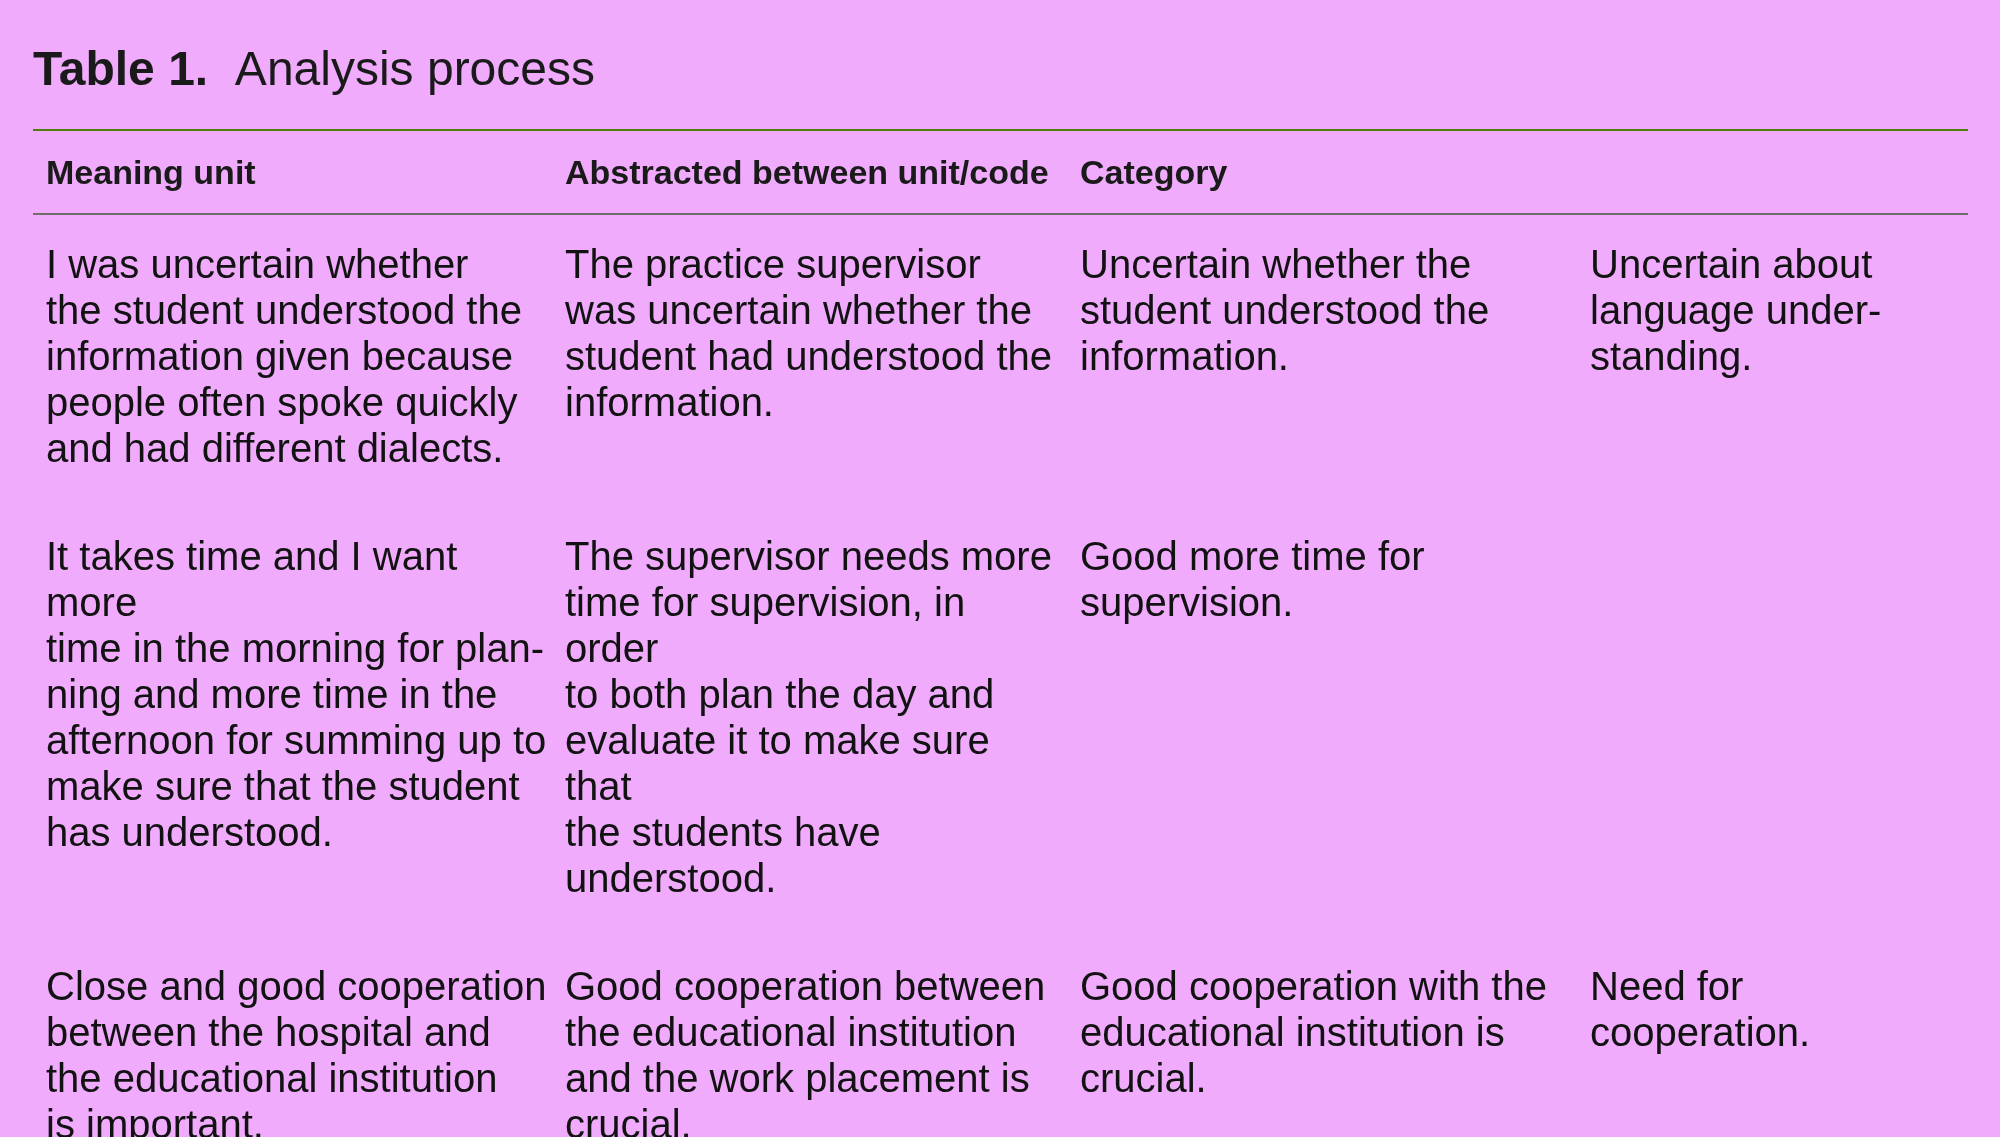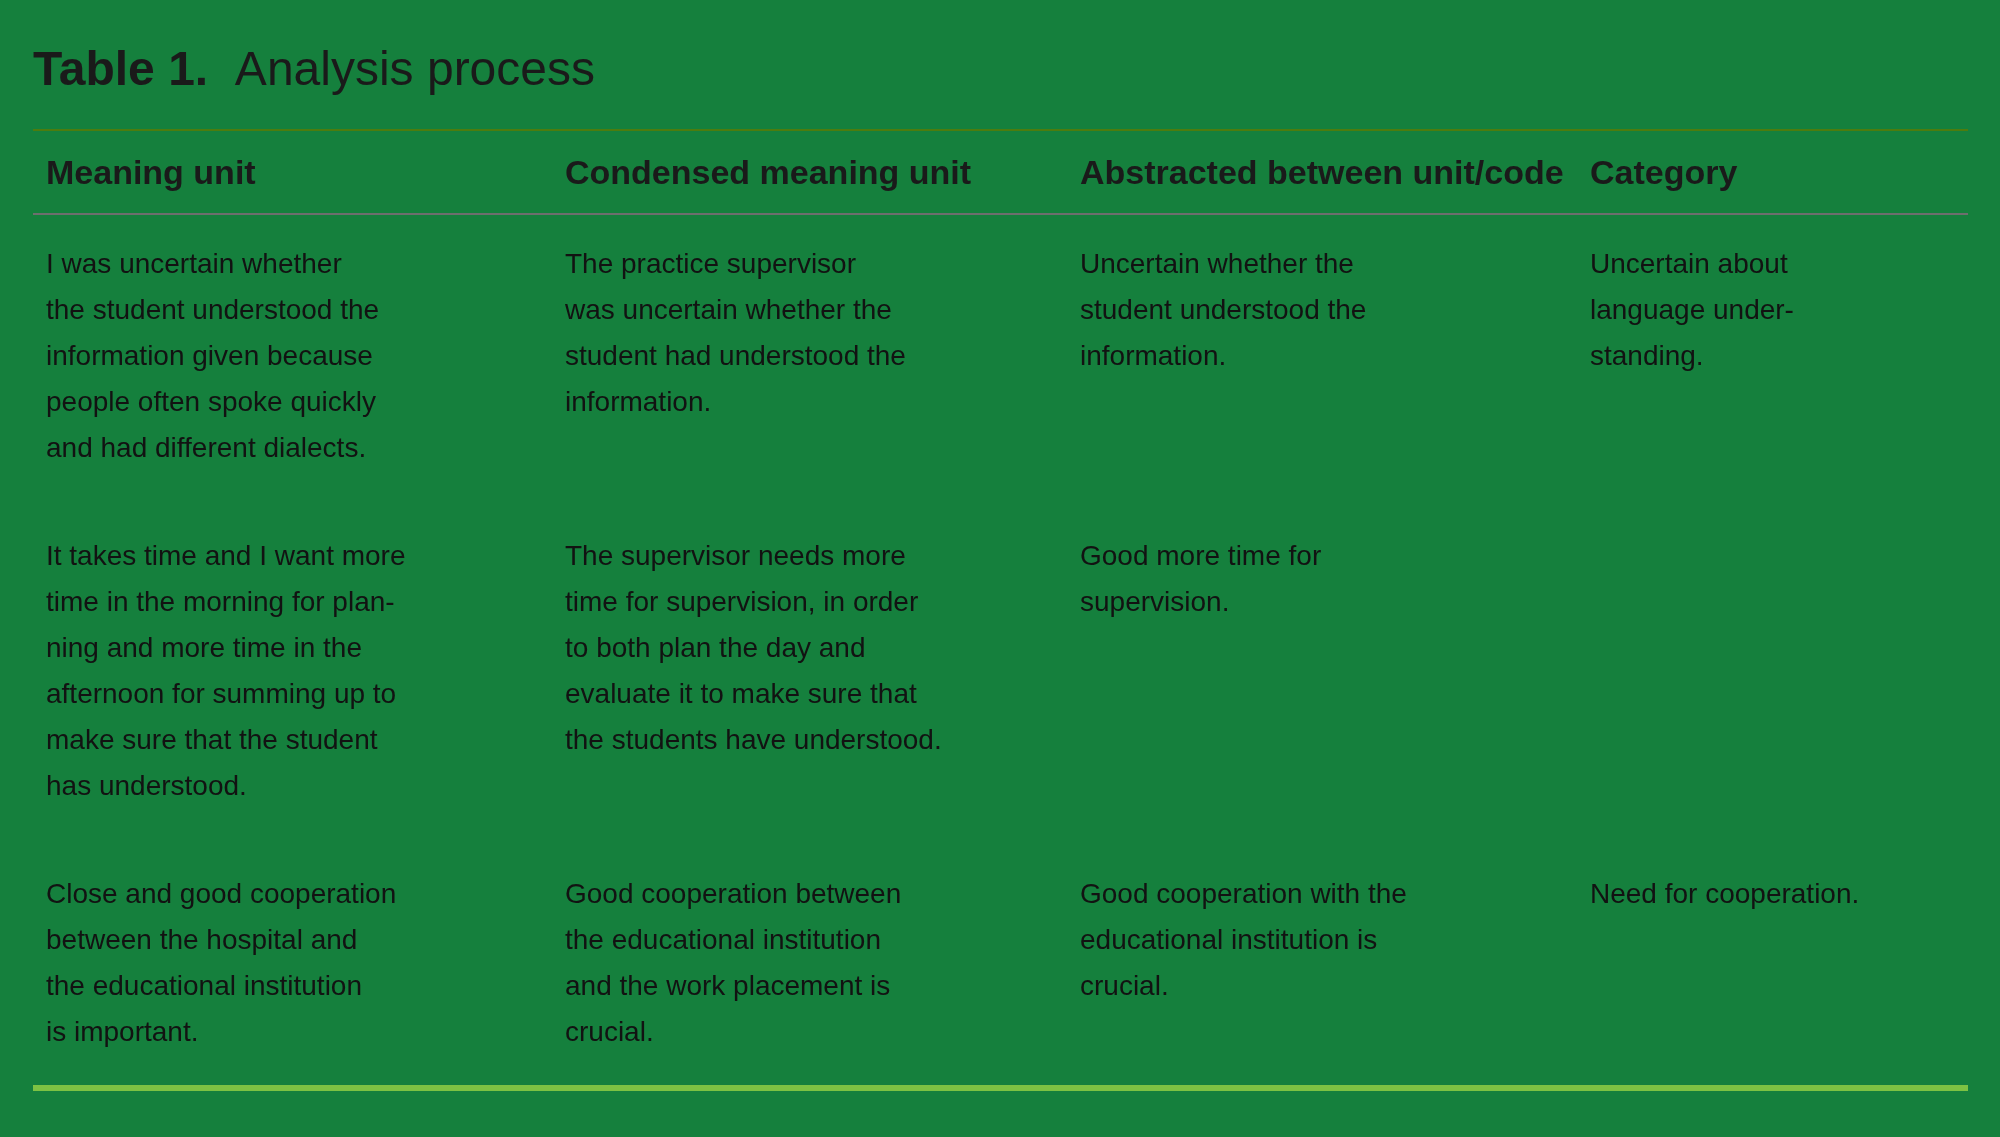--- a/index.html
+++ b/index.html
@@ -4,21 +4,21 @@
 <style>
   html, body {
     margin: 0;
     padding: 0;
     background: #ffffff;
   }
   .page {
     position: relative;
     width: 2000px;
     height: 1137px;
-    background: #15803d;
+    background: #f0abfc;
     font-family: "Liberation Sans", sans-serif;
     color: #121212;
     overflow: hidden;
   }
   .caption {
     position: absolute;
     left: 33px;
     top: 38px;
     font-size: 48px;
     line-height: 62px;
@@ -58,42 +58,41 @@
   }
   .trow {
     display: grid;
     grid-template-columns: 519px 515px 510px 378px;
     margin-bottom: 62px;
   }
   .trow:last-child {
     margin-bottom: 0;
   }
   .td {
-    font-size: 28px;
+    font-size: 40px;
     line-height: 46px;
     color: #121212;
     white-space: pre-line;
     padding-right: 16px;
   }
 </style>
 </head>
 <body>
 
 <div class="page">
 
   <div class="caption">
     <span class="cap-label">Table 1.</span>
     <span class="cap-text">&nbsp;</span><span class="cap-text">Analysis process</span>
   </div>
 
   <div class="doc-table">
 
     <div class="thead">
       <div class="th">Meaning unit</div>
-      <div class="th">Condensed meaning unit</div>
       <div class="th">Abstracted between unit/code</div>
       <div class="th">Category</div>
     </div>
 
     <div class="tbody">
 
       <div class="trow">
         <div class="td">I was uncertain whether
 the student understood the
 information given because

